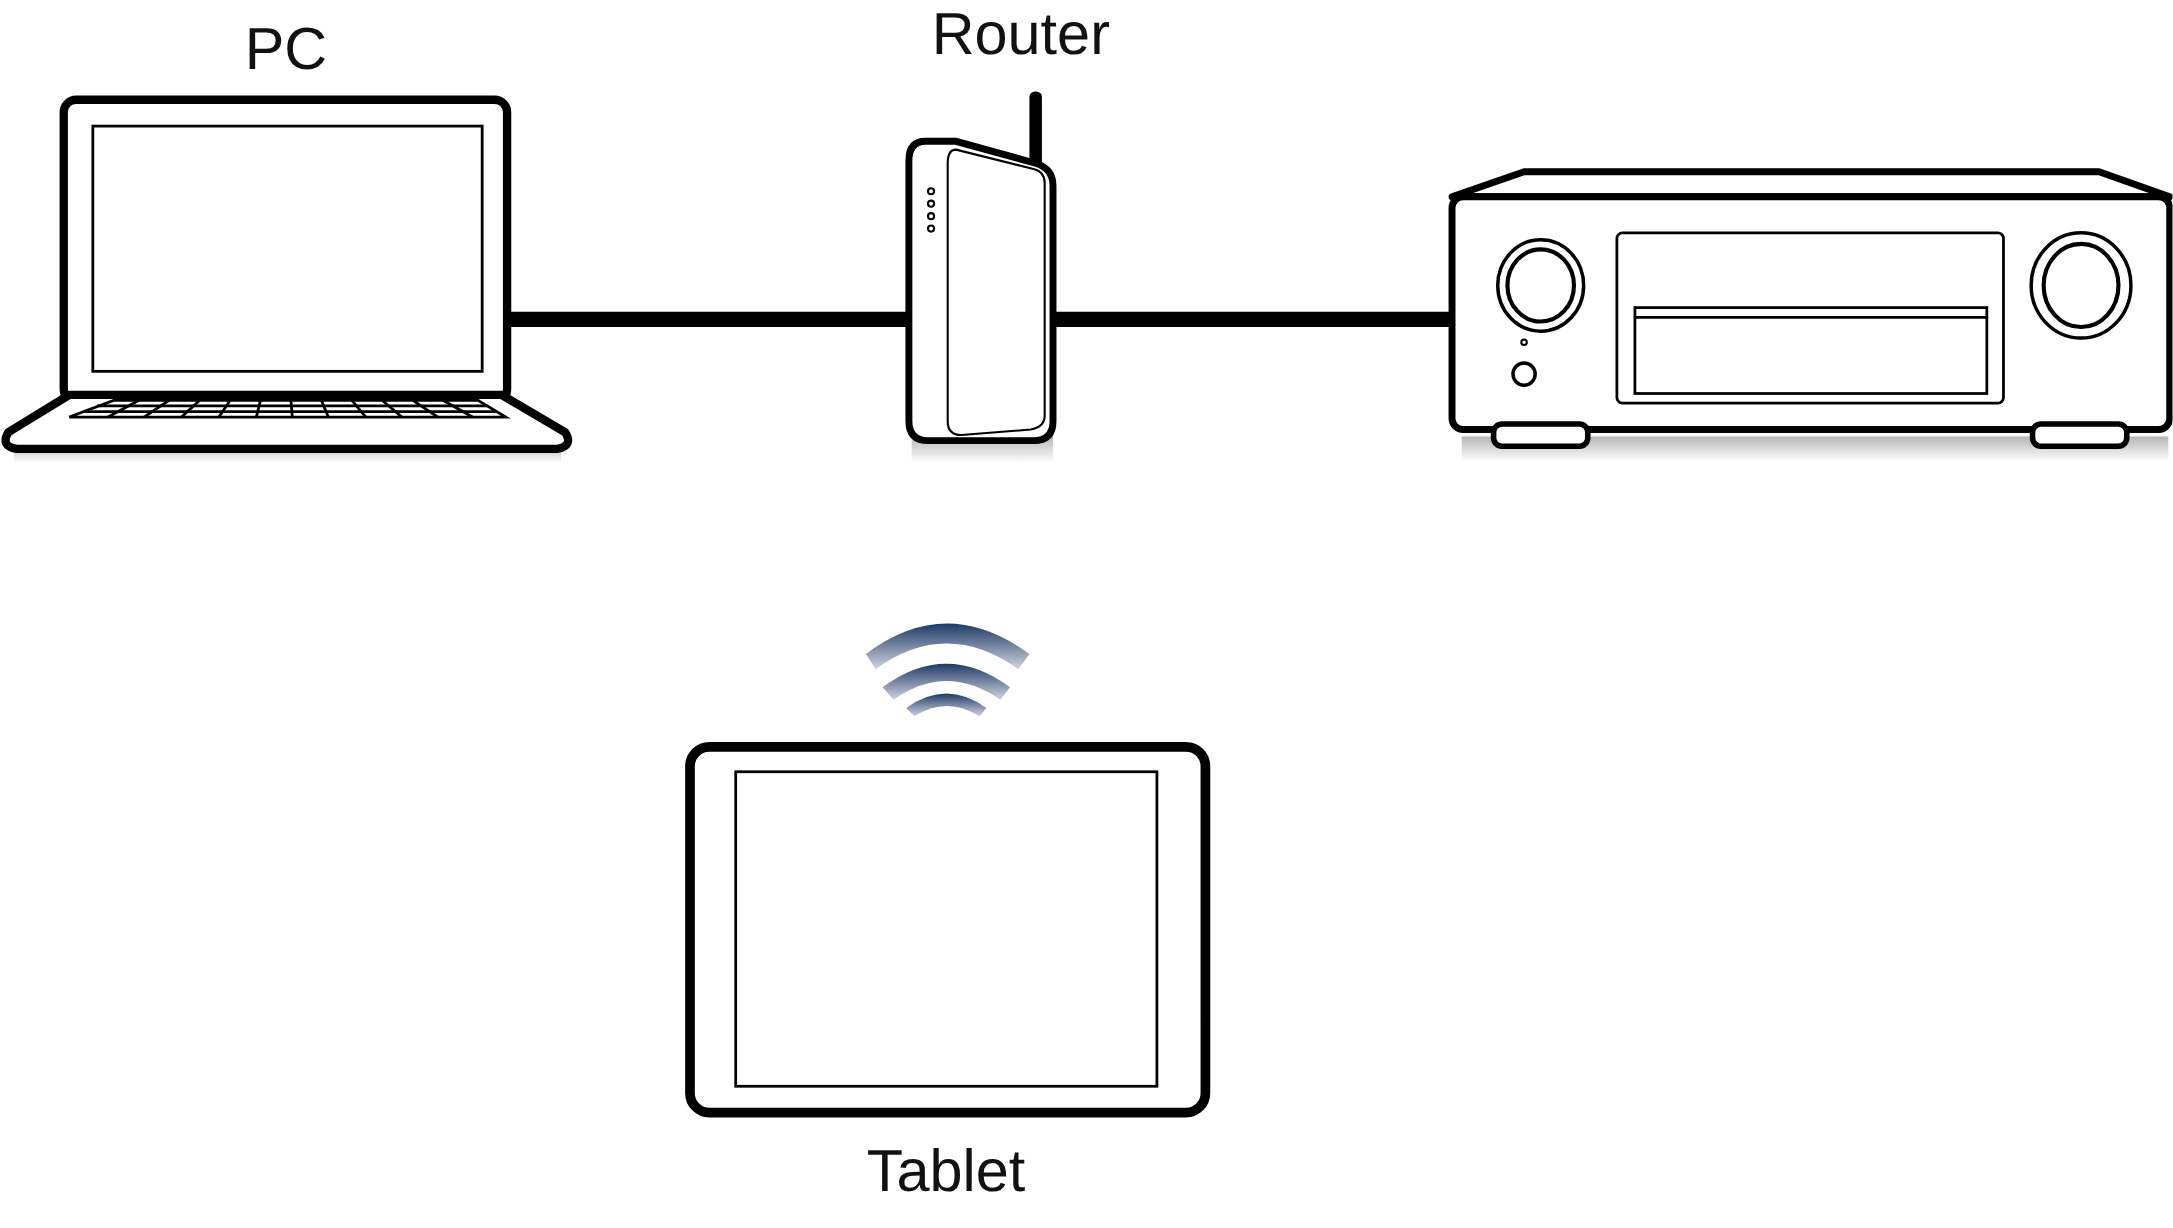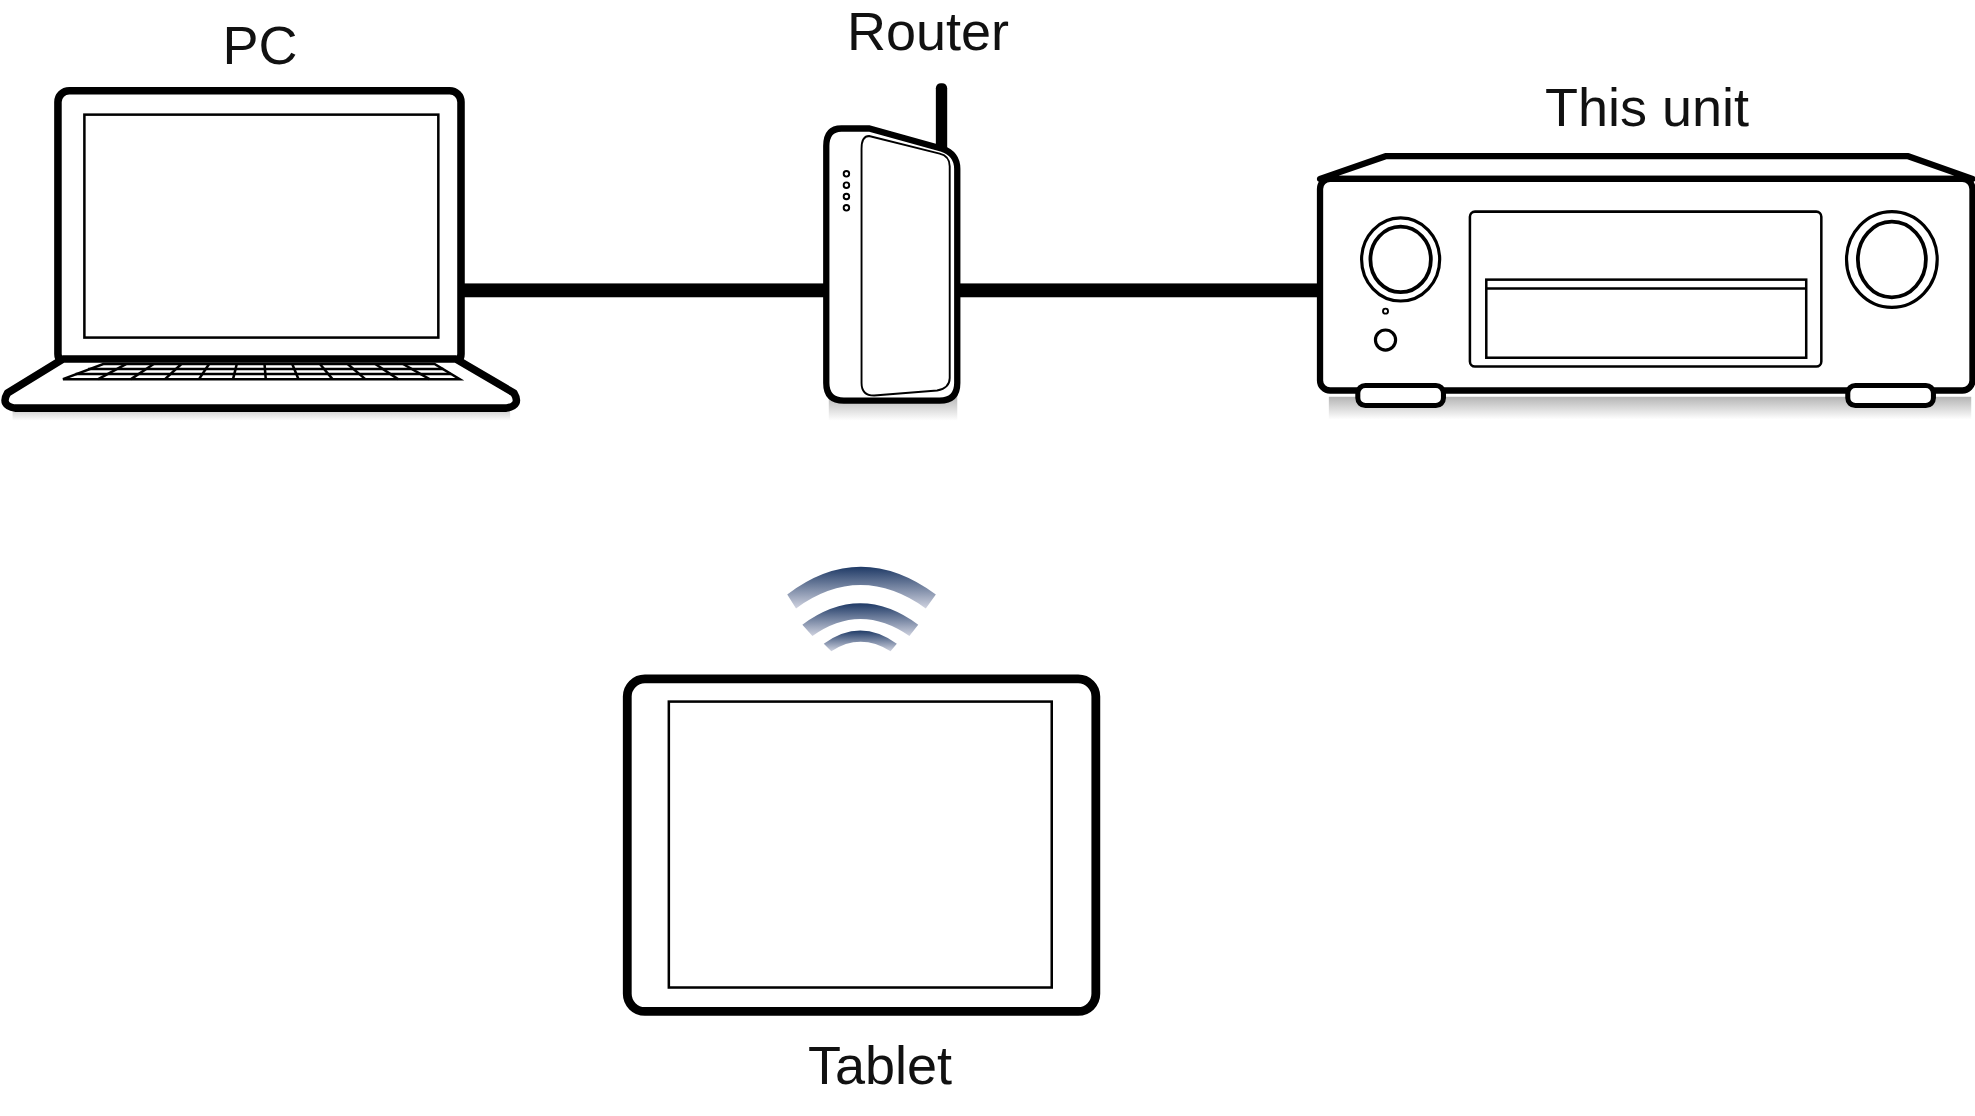--- a/index.html
+++ b/index.html
@@ -96,16 +96,15 @@
   </g>
 
   <g>
     <rect x="498" y="539" width="372" height="264" rx="14" fill="#fff" stroke="#000" stroke-width="7"></rect>
     <rect x="531" y="557" width="304" height="227" fill="#fff" stroke="#000" stroke-width="2"></rect>
   </g>
 </svg>
 
 <div class="lbl" style="left:260px; top:18px;">PC</div>
 <div class="lbl" style="left:928px; top:4px;">Router</div>
-<div class="lbl" style="left:1647px; top:80px;">This unit</div>
-<div class="lbl" style="left:880px; top:1038px;">Tablet</div>
+<div class="lbl" style="left:860px; top:1038px;">Tablet</div>
 
 </div>
 
 </body></html>

